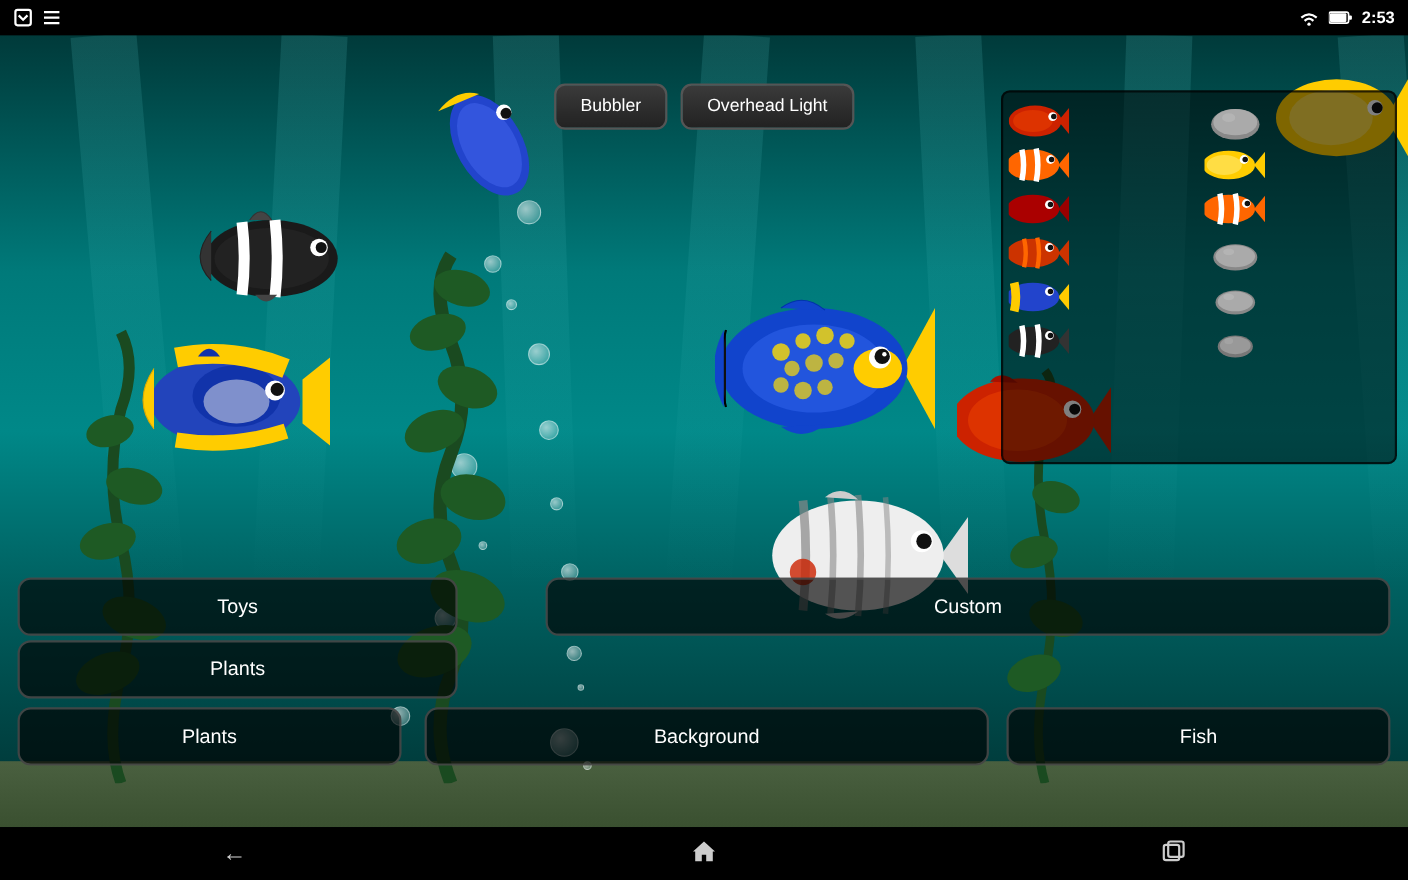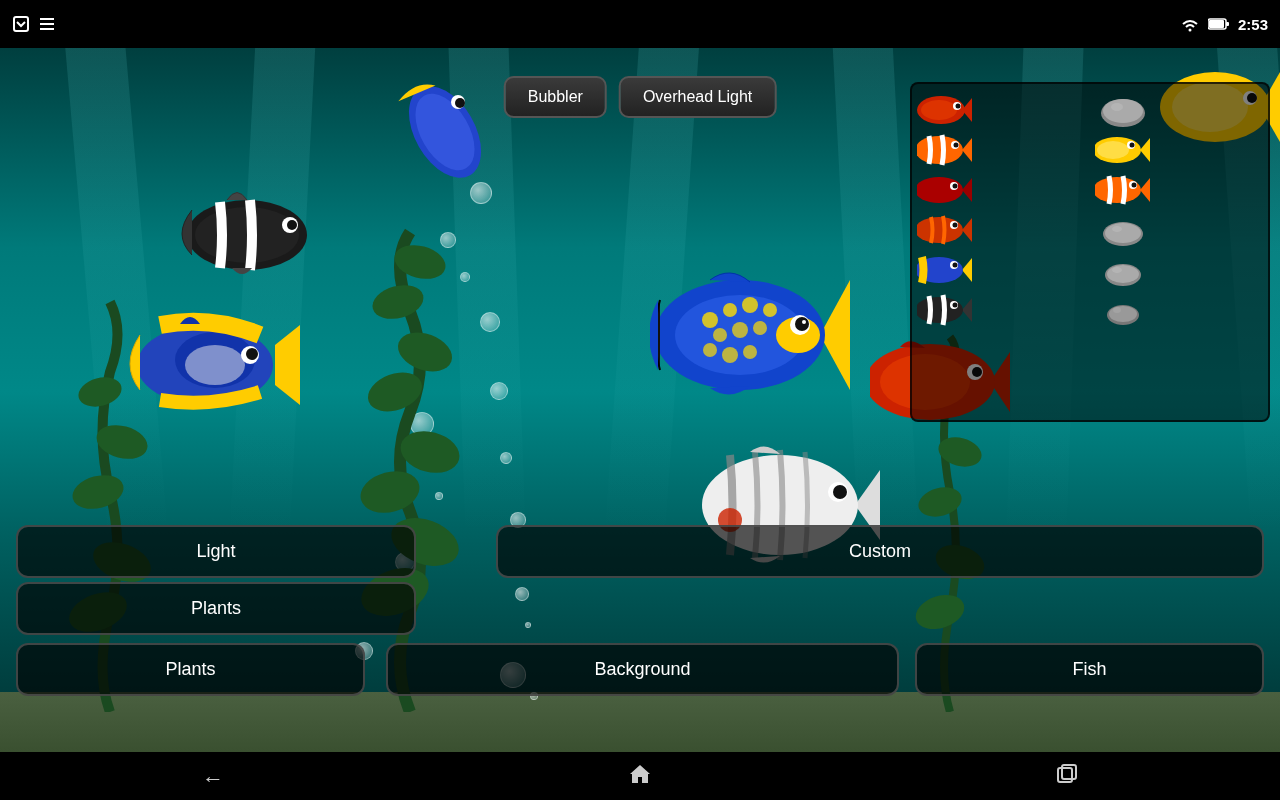--- a/index.html
+++ b/index.html
@@ -7,21 +7,21 @@
       width: 1280px;
       height: 800px;
       overflow: hidden;
       background: #000;
       font-family: 'Arial', sans-serif;
     }
 
     #status-bar {
       position: absolute;
       top: 0; left: 0; right: 0;
-      height: 48px;
+      height: 32px;
       background: #000;
       display: flex;
       align-items: center;
       justify-content: space-between;
       padding: 0 12px;
       z-index: 100;
     }
 
     #status-bar-left {
       display: flex;
@@ -512,21 +512,21 @@
   </div>
 
   <div id="top-buttons">
     <button class="top-btn">Bubbler</button>
     <button class="top-btn">Overhead Light</button>
   </div>
 
   <div id="bottom-menu">
 
     <div class="menu-row">
-      <button class="menu-btn" style="max-width:400px;">Light</button>
+      <button class="menu-btn" style="max-width:400px;">Toys</button>
       <button class="menu-btn" style="flex:1.2;margin-left:72px;">Custom</button>
     </div>
 
 
     <div class="menu-row">
       <button class="menu-btn" style="max-width:400px;">Plants</button>
     </div>
 
     <div class="menu-row" style="margin-top:4px;">
       <button class="menu-btn" style="max-width:400px;">Plants</button>

